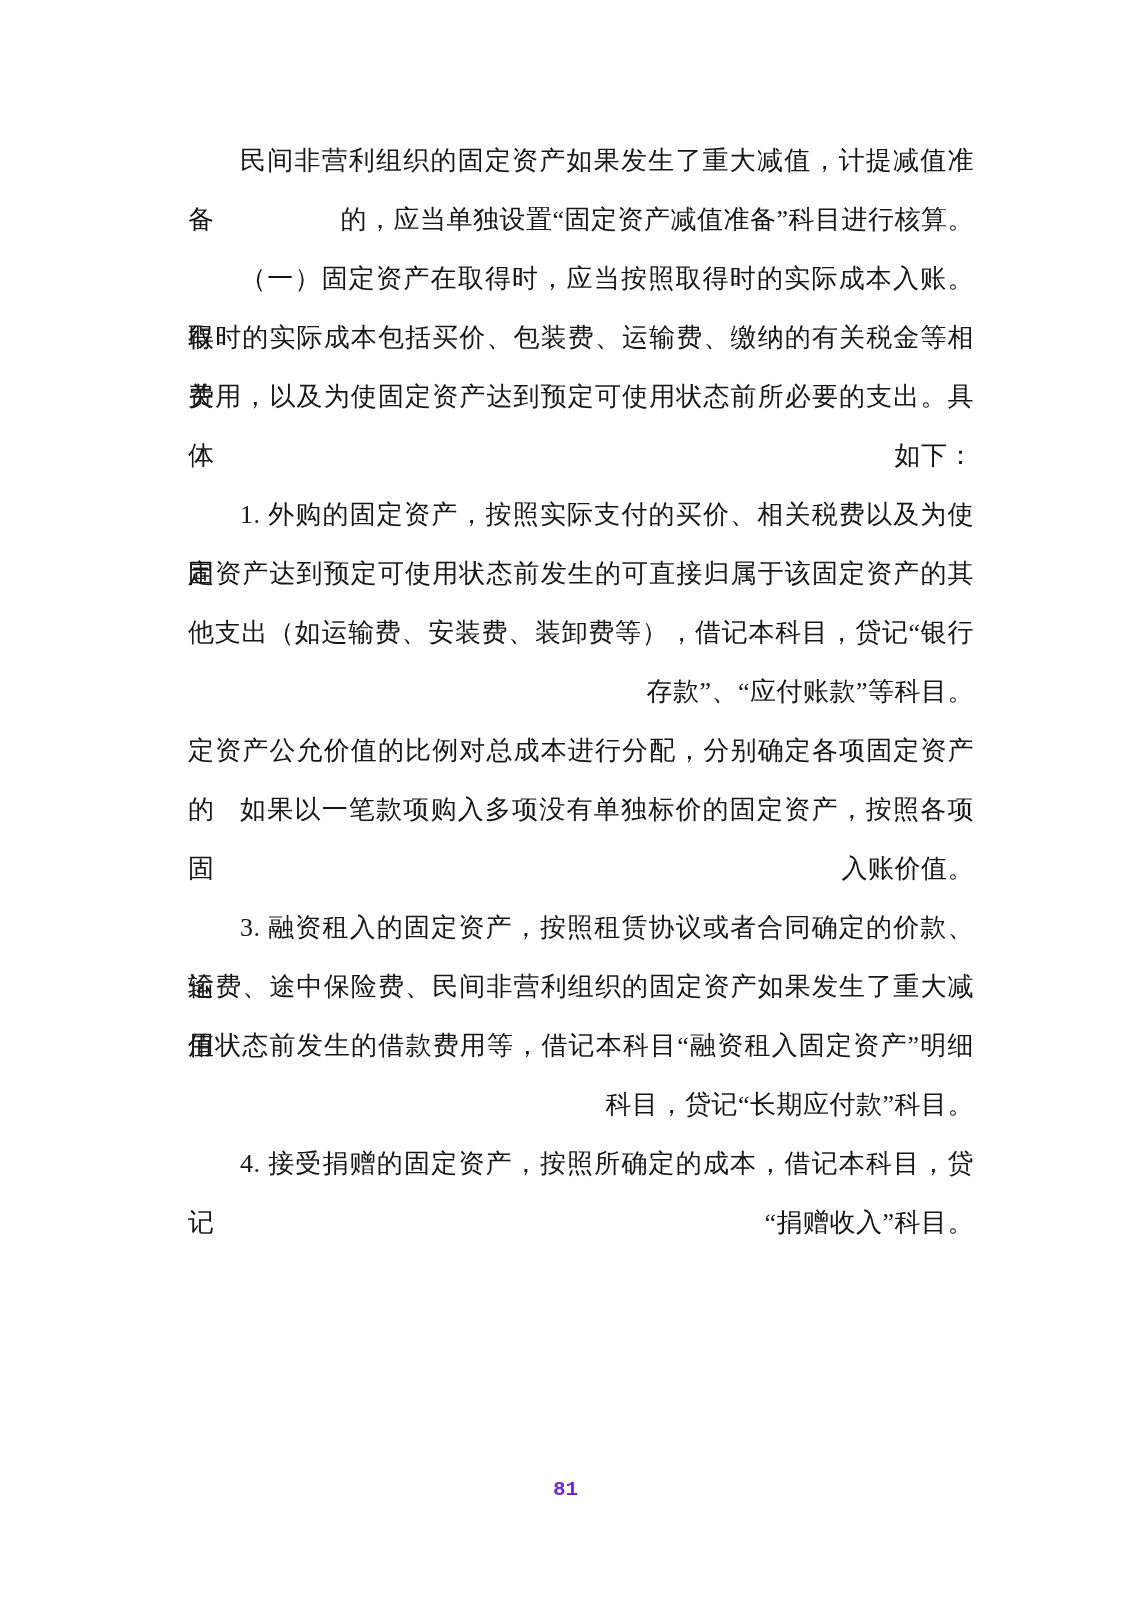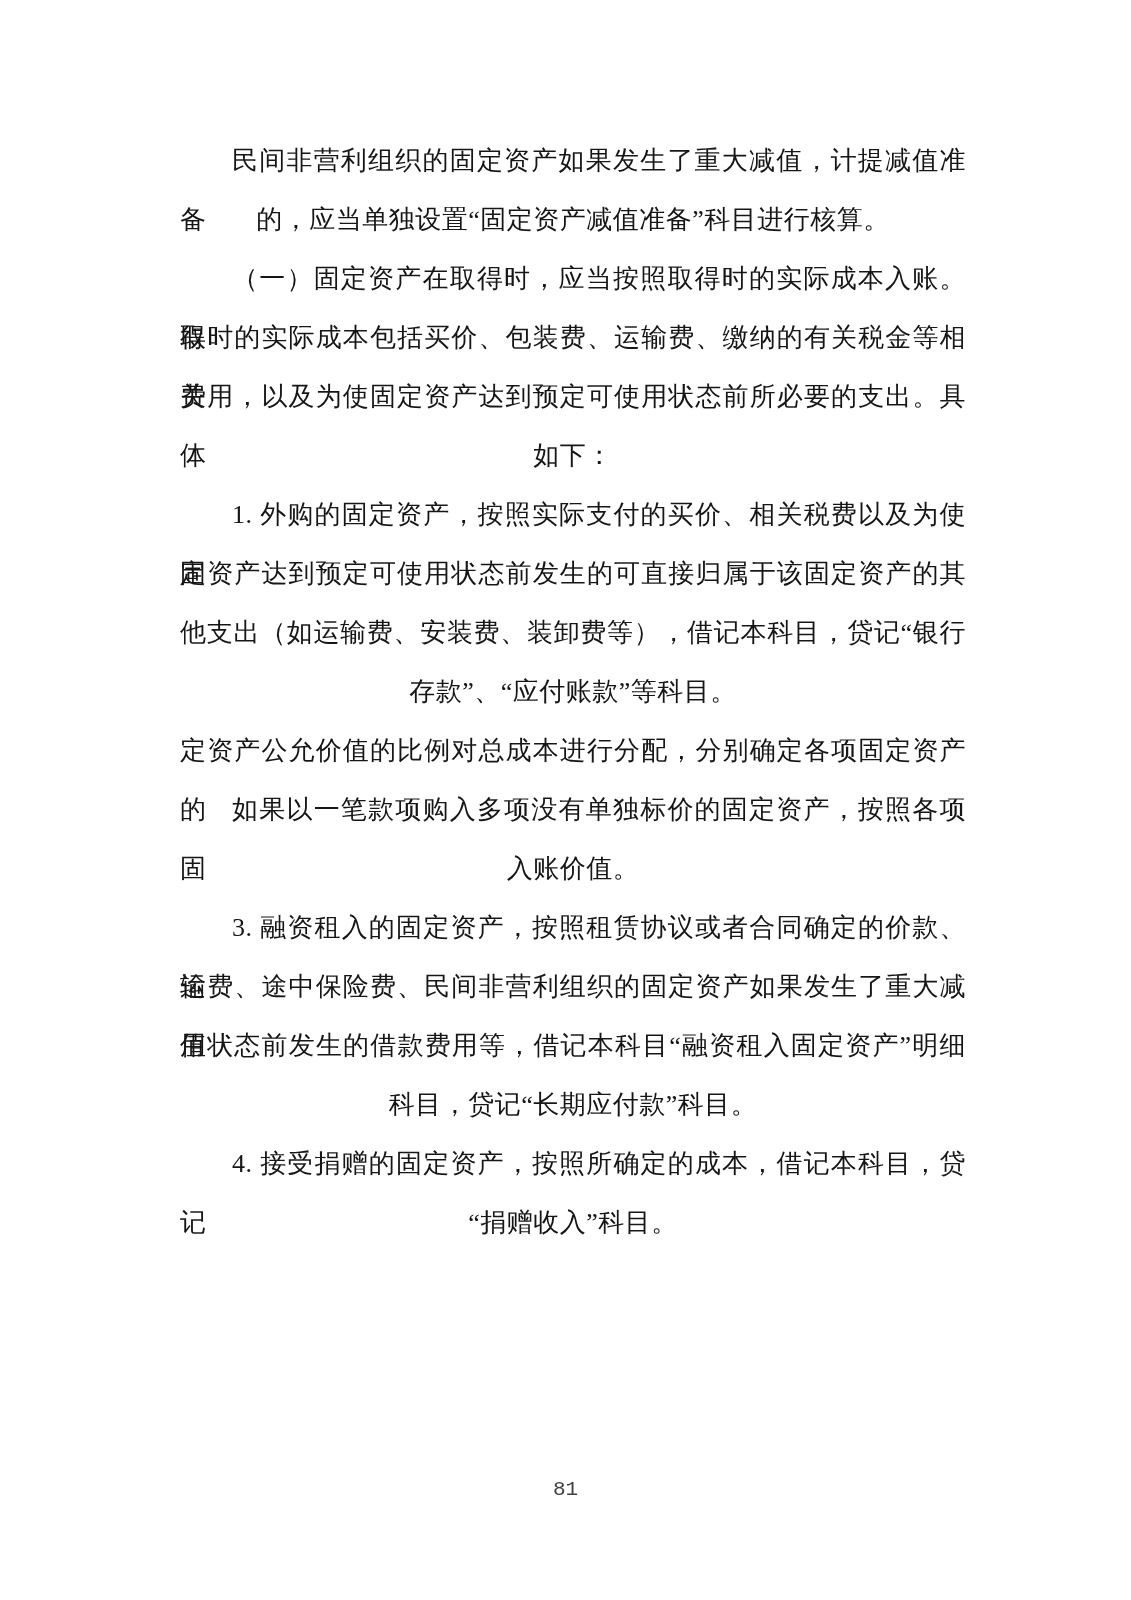--- a/index.html
+++ b/index.html
@@ -12,48 +12,49 @@
     font-family: "Liberation Serif", "DejaVu Serif", serif;
     color: #161616;
   }
   .page {
     position: absolute;
     inset: 0;
     background: #ffffff;
   }
   .doc-body {
     position: absolute;
-    left: 180px;
+    left: 188px;
     top: 131px;
     width: 786px;
   }
   .paragraph { width: 100%; }
   .line {
     font-size: 26px;
     height: 59px;
     line-height: 59px;
     letter-spacing: 0.5px;
-    text-align: center;
+    text-align: right;
   }
   
   .line.fill {
     text-align: justify;
     text-align-last: justify;
     text-justify: inter-character;
   }
   .line.indent { text-indent: 52px; }
   .page-number {
     position: absolute;
     top: 1478px;
     left: 0;
     width: 100%;
     text-align: center;
     font-family: "Liberation Mono", "DejaVu Sans Mono", monospace;
     font-size: 21px;
-    color: #404040;
+    color: #6d28d9;
+    font-weight: bold;
   }
 </style>
 </head>
 <body>
 
 <div class="page">
   <div class="doc-body">
       <div class="paragraph">
         <div class="line indent fill">民间非营利组织的固定资产如果发生了重大减值，计提减值准备</div>
         <div class="line">的，应当单独设置“固定资产减值准备”科目进行核算。</div>

